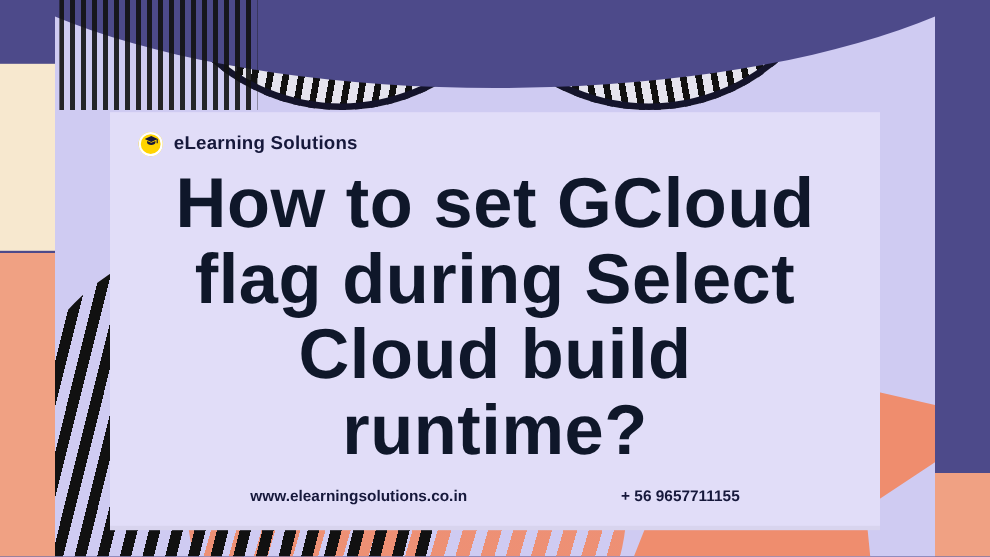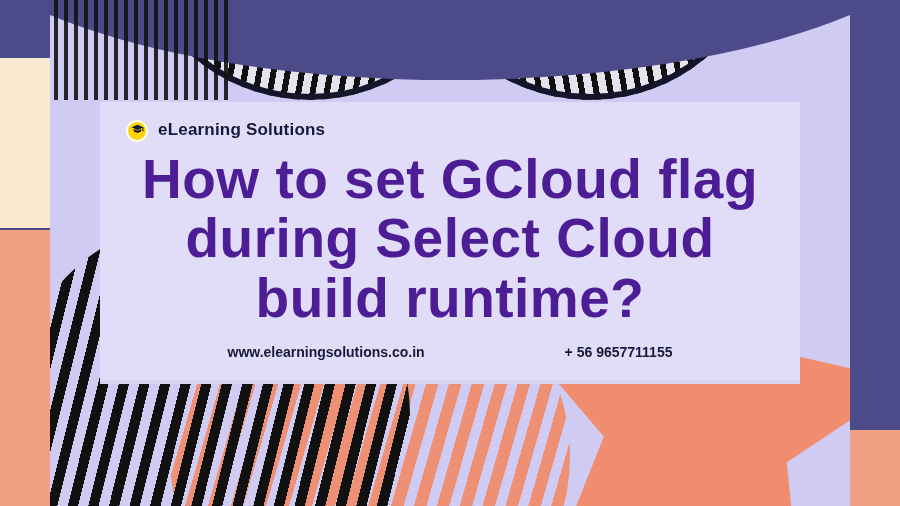--- a/index.html
+++ b/index.html
@@ -153,23 +153,23 @@
     .brand-badge svg { width: 13px; height: 13px; }
     .brand-name {
       font-weight: 800;
       font-size: 17px;
       color: #16183b;
       letter-spacing: .2px;
     }
     .headline {
       text-align: center;
       font-weight: 900;
-      font-size: 55px;
+      font-size: 64px;
       line-height: 1.08;
-      color: #4c1d95;
+      color: #0f172a;
       margin: 8px 0 16px 0;
       letter-spacing: .5px;
     }
     .footer-row {
       display: flex;
       justify-content: center;
       gap: 140px;
       font-weight: 800;
       font-size: 14px;
       color: #16183b;

